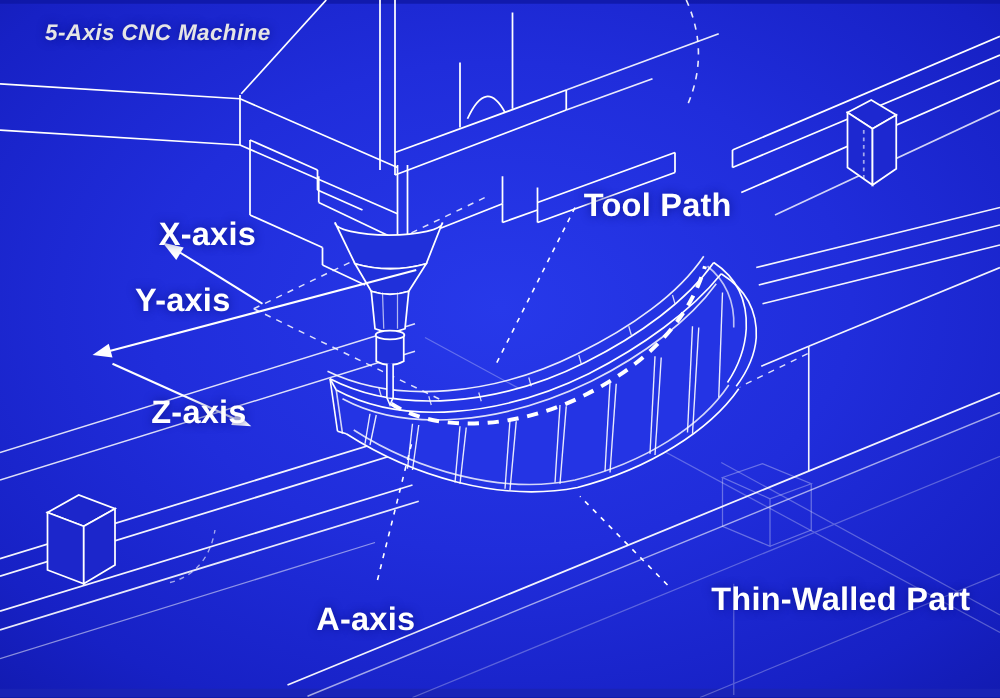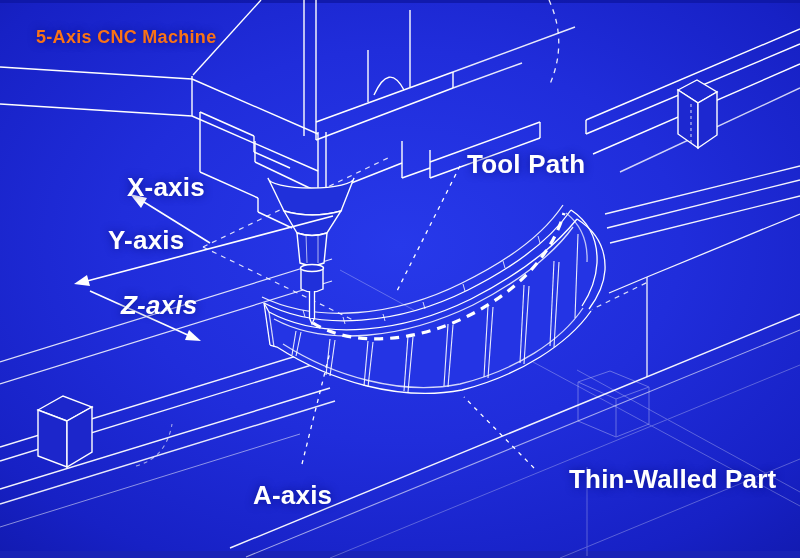--- a/index.html
+++ b/index.html
@@ -9,25 +9,25 @@
   }
   #stage svg{position:absolute;left:0;top:0;}
   .lbl{
     position:absolute;color:#fff;font-weight:700;font-size:26px;line-height:1;
     letter-spacing:.2px;white-space:nowrap;
     text-shadow:0 0 8px rgba(10,18,140,.9);
   }
   #title{font-size:18px;letter-spacing:.3px;}
   #lbl-x{left:127px;top:174px;}
   #lbl-y{left:108px;top:227px;}
-  #lbl-z{left:121px;top:292px;font-style:italic;}
+  #lbl-z{left:121px;top:316px;}
   #lbl-toolpath{left:467px;top:151px;}
   #lbl-aaxis{left:253px;top:482px;}
   #lbl-thinwalled{left:544px;top:466px;margin-left:25px;}
-  #title{left:36px;top:28px;position:absolute;color:#f97316;font-weight:700;}
+  #title{left:36px;top:17px;position:absolute;color:#e5e5e5;font-weight:700;font-style:italic;}
 </style>
 </head>
 <body>
 
 <div id="stage">
 
 <svg width="800" height="558" viewBox="0 0 800 558">
   <defs>
     <radialGradient id="bg" cx="0.5" cy="0.44" r="0.78">
       <stop offset="0" stop-color="#2739ea"></stop>

